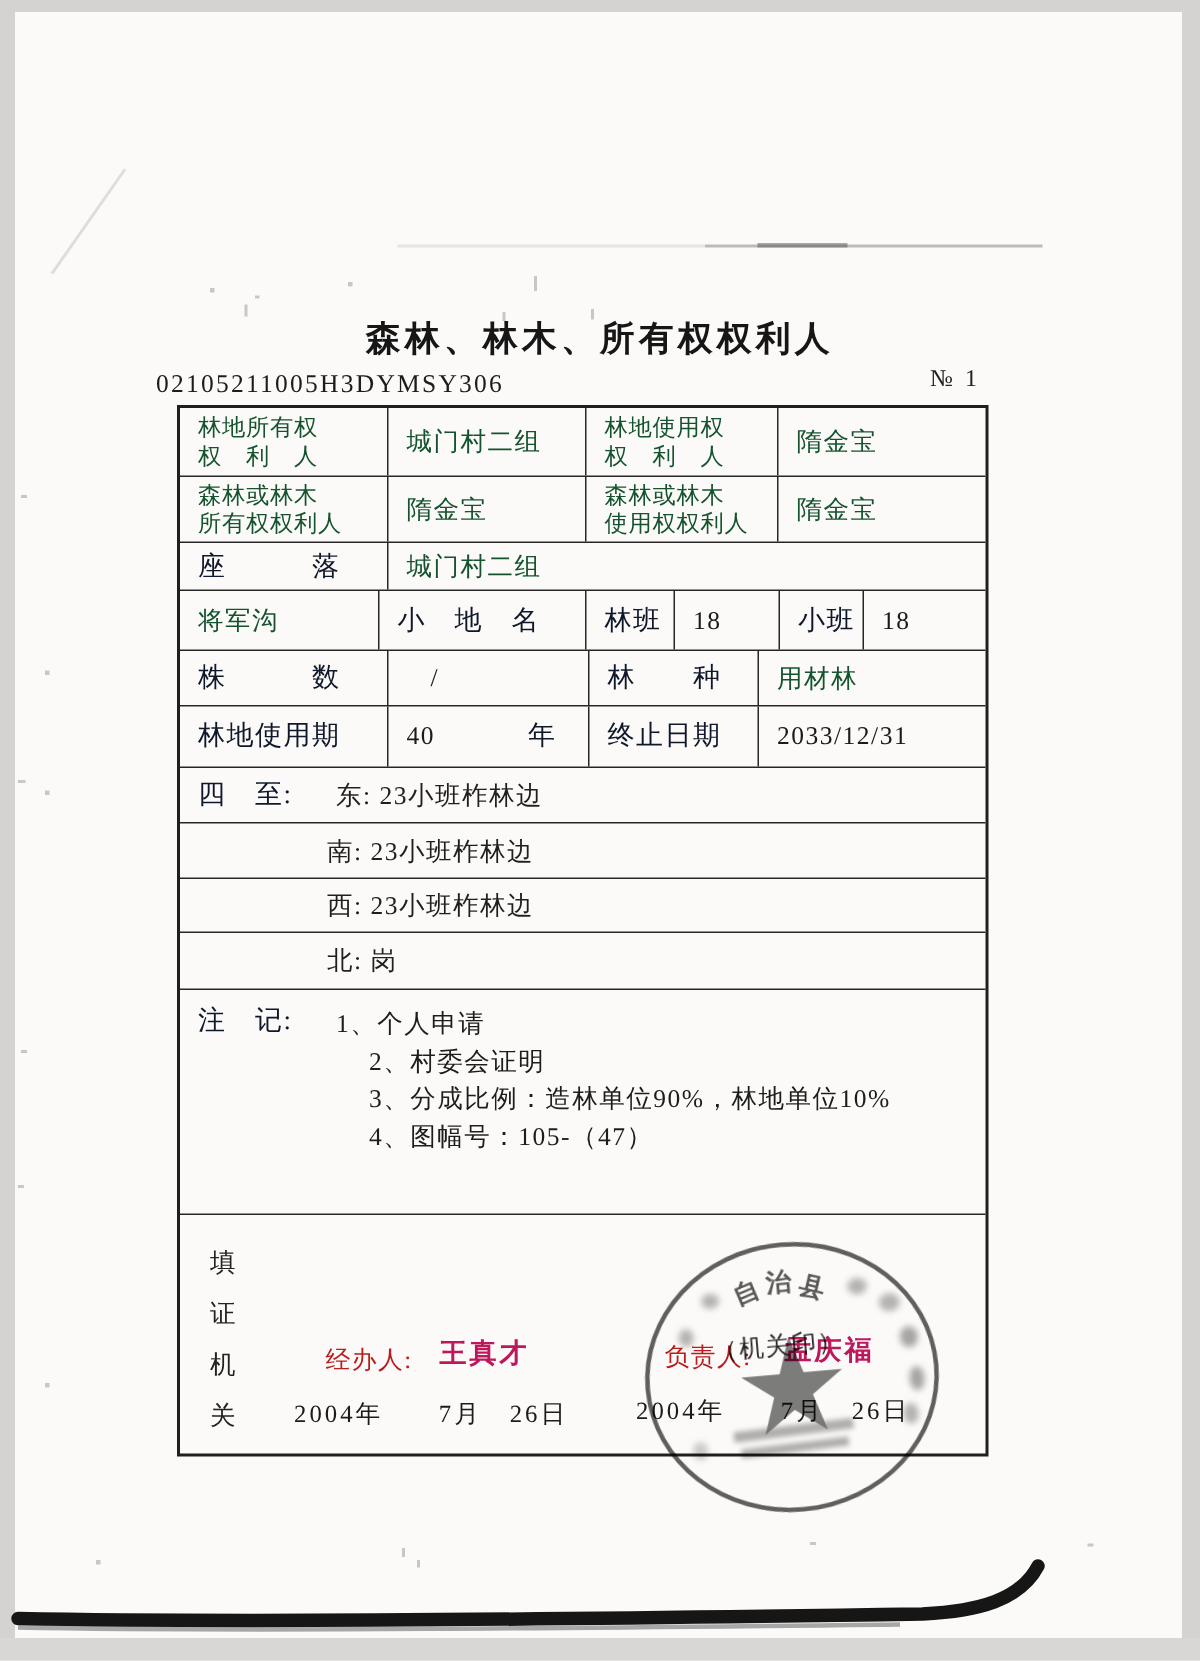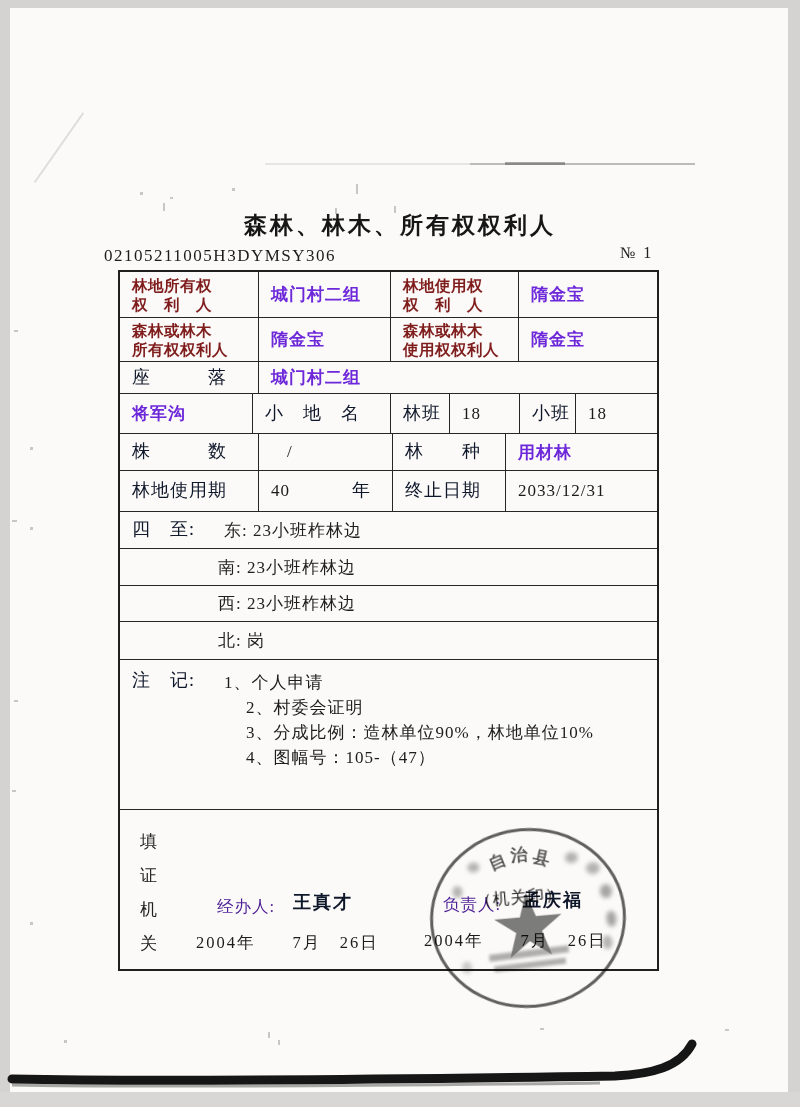--- a/index.html
+++ b/index.html
@@ -18,23 +18,23 @@
 
   
   .t{position:absolute;left:118px;top:270px;width:541px;border:2px solid #1f1f1f;box-sizing:border-box;}
   .row{display:flex;border-top:1.5px solid #262626;box-sizing:border-box;}
   .row:first-child{border-top:none;}
   .c{border-left:1.5px solid #262626;box-sizing:border-box;display:flex;align-items:center;
      padding-left:12px;overflow:hidden;}
   .c:first-child{border-left:none;}
   .col2{flex-direction:column;align-items:flex-start;justify-content:center;}
   .lab{font-size:18px;line-height:1.2;letter-spacing:1px;color:#0f172a;}
-  .lab2{font-size:15.5px;line-height:19px;letter-spacing:0.5px;color:#7f1d1d;font-weight:bold;}
-  .val{font-family:"Liberation Sans","DejaVu Sans",sans-serif;font-weight:700;
-       font-size:17px;letter-spacing:1px;color:#6d28d9;}
+  .lab2{font-size:15.5px;line-height:19px;letter-spacing:0.5px;color:#14532d;}
+  .val{font-family:"Liberation Sans","DejaVu Sans",sans-serif;font-weight:400;
+       font-size:17px;letter-spacing:1px;color:#14532d;}
   .num{font-size:17px;letter-spacing:1px;color:#1a1a1a;}
   .btxt{font-size:17px;letter-spacing:1px;color:#1f1f1f;}
 
   
   .h45{height:45px}.h44{height:44px}.h32{height:32px}.h40{height:40px}.h36{height:36px}
   .h37{height:37px}.h41{height:41px}.h38{height:38px}.h150{height:150px}.h160{height:160px}
 
   
   .w138{width:138px}.w132{width:132px}.w128{width:128px}.w139{width:139px}
   .w399{width:399px}.w59{width:59px}.w70{width:70px}.w56{width:56px}.w82{width:82px}
@@ -45,23 +45,23 @@
 
   .notesrow{align-items:flex-start;padding-top:10px;}
   .noteslab{display:inline-block;width:92px;flex:none;}
   .noteitems{display:flex;flex-direction:column;}
   .noteitem{font-size:17px;line-height:25px;letter-spacing:1px;color:#1d1d1d;}
   .noteitem.shift{margin-left:22px;}
 
   .issuer{position:relative;padding:0;display:block;}
   .orgcol{position:absolute;left:20px;top:20px;display:flex;flex-direction:column;gap:11px;}
   .orgcol span{font-size:17px;color:#222;}
-  .fld{position:absolute;font-size:16.5px;letter-spacing:1px;color:#4c1d95;}
+  .fld{position:absolute;font-size:16.5px;letter-spacing:1px;color:#b91c1c;}
   .name{position:absolute;font-family:"Liberation Sans","DejaVu Sans",sans-serif;
-        font-weight:700;font-size:18px;letter-spacing:2px;color:#0f172a;}
+        font-weight:700;font-size:18px;letter-spacing:2px;color:#be185d;}
   .date{position:absolute;font-size:16.5px;letter-spacing:2px;color:#1b1b1b;}
 
   
   .seal{position:absolute;left:430px;top:828px;width:196px;height:180px;z-index:5;
         filter:blur(0.4px);transform:rotate(-5deg);mix-blend-mode:multiply;}
   .seal-ring{position:absolute;inset:0;border:3.5px solid rgba(52,52,52,0.78);border-radius:50%;}
   .seal-star{position:absolute;left:50%;top:54%;transform:translate(-50%,-50%);
              font-size:88px;color:#4c4c4c;opacity:.72;}
   .seal-note{position:absolute;left:47px;top:58px;font-size:16.5px;letter-spacing:1px;
              color:#262626;white-space:nowrap;}

